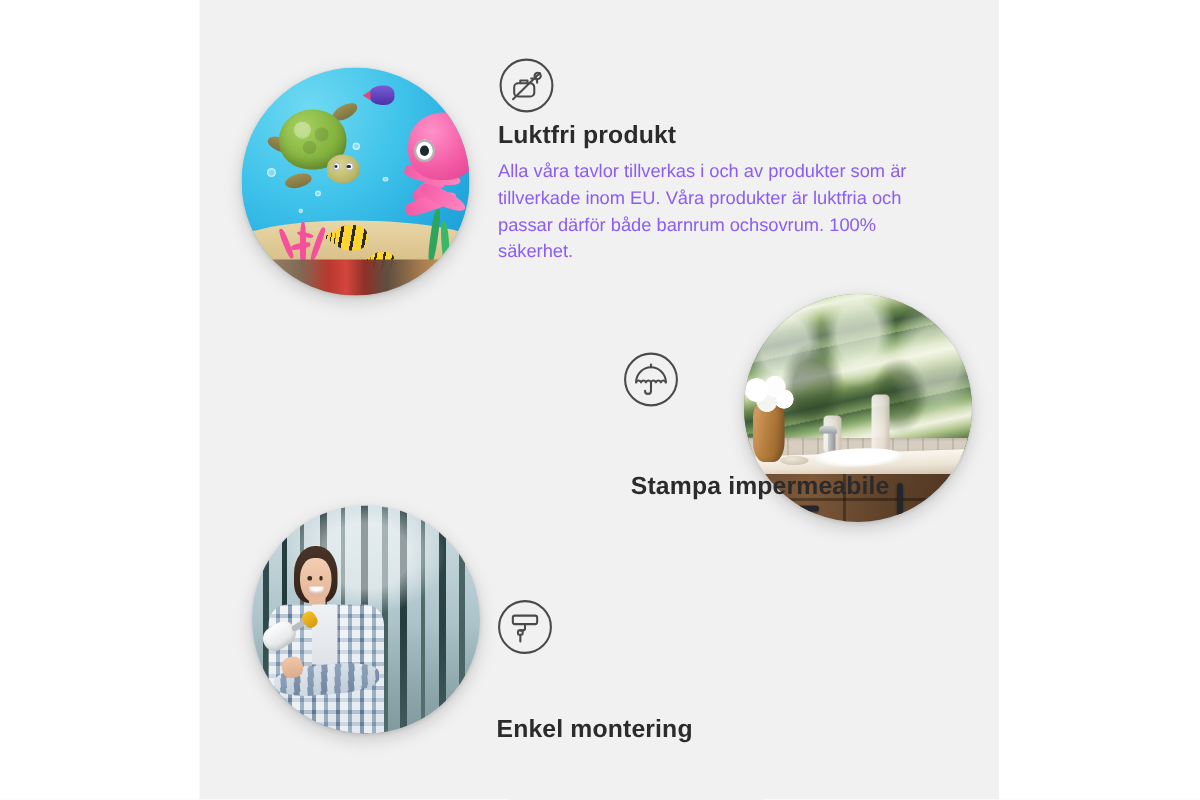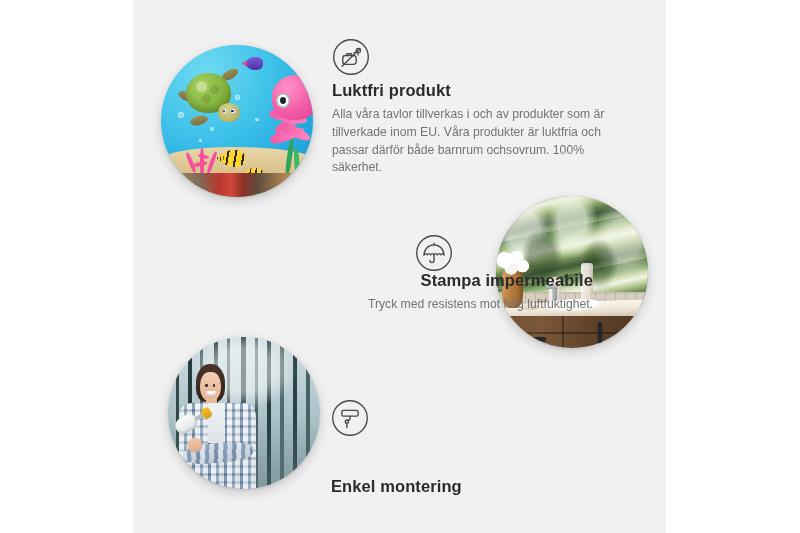--- a/index.html
+++ b/index.html
@@ -390,24 +390,24 @@
     font-size: 16.5px;
     font-weight: 700;
     color: #2b2b2b;
     letter-spacing: .1px;
     line-height: 1.25;
     margin-bottom: 5px;
   }
   .txt p {
     font-size: 12.2px;
     line-height: 1.47;
-    color: #737373;
+    color: #8b5cf6;
     font-weight: 400;
   }
-  .txt.align-right { text-align: right; }
+  .txt.align-right { text-align: right; margin-top: 44px; }
   .txt.align-left  { text-align: left; }
 
   
   .icon-badge {
     position: absolute;
     width: 38px; height: 38px;
   }
   .icon-badge svg { width: 100%; height: 100%; display: block; }
 </style>
 </head>
@@ -504,21 +504,20 @@
         <circle cx="22" cy="22" r="20"></circle>
         <path d="M10.5 24.2c0-6.4 5.2-11.6 11.5-11.6s11.5 5.2 11.5 11.6"></path>
         <path d="M10.5 24.2c1.1-1.9 2.7-1.9 3.8 0 1.1-1.9 2.7-1.9 3.8 0 1.1-1.9 2.7-1.9 3.9 0 1.1-1.9 2.7-1.9 3.8 0 1.1-1.9 2.7-1.9 3.8 0 1.1-1.9 2.7-1.9 3.9 0"></path>
         <path d="M22 12.6v-2.1"></path>
         <path d="M22 24.2v6.6a2.3 2.3 0 0 1-4.6 0"></path>
       </svg>
     </div>
 
     <div class="txt align-right" style="left:60px; top:270px; width:400px;">
       <h3>Stampa impermeabile</h3>
-      <p>Tryck med resistens mot hög luftfuktighet.</p>
     </div>
 
     <div class="medallion" style="left:35px; top:337px; width:152px; height:152px;">
       <div class="scene">
         <div class="forest-bg"></div>
         <div class="woman">
           <div class="hair"></div>
           <div class="face">
             <span class="eye l"></span>
               <span class="eye r"></span>

